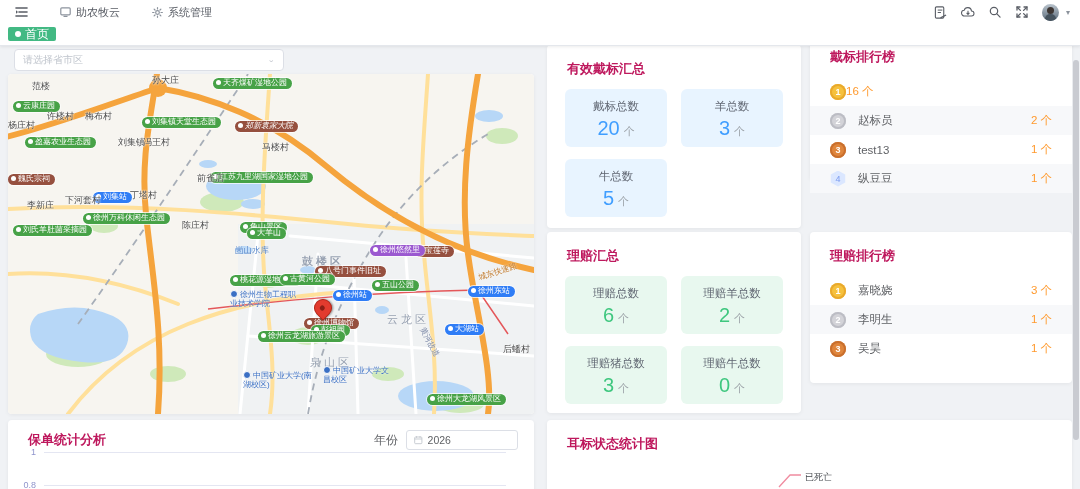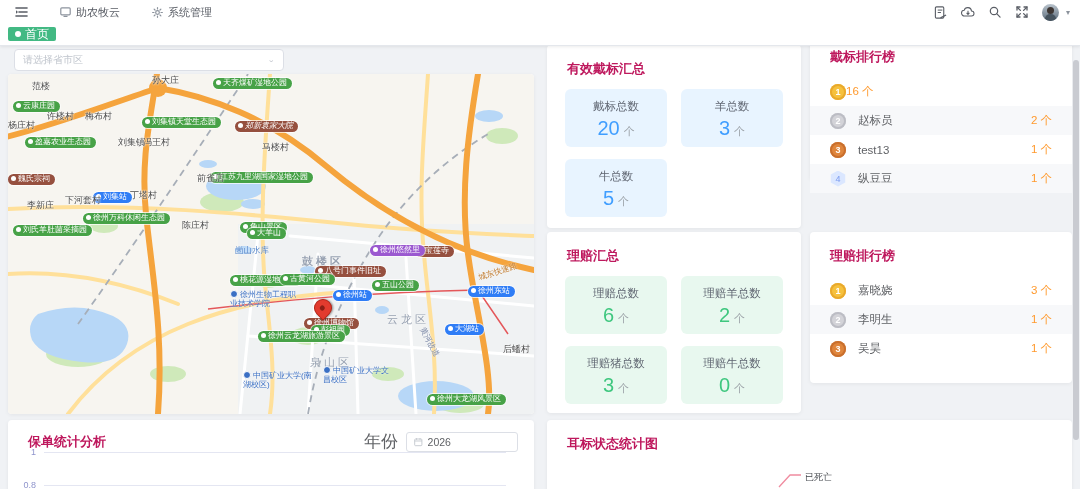--- a/index.html
+++ b/index.html
@@ -73,21 +73,21 @@
   .medal.r2{background:#d3d3d8;box-shadow:inset 0 0 0 2px #bcbdc4;}
   .medal.r3{background:#e0863c;box-shadow:inset 0 0 0 2px #c96f2d;}
   .medal.r4{background:#dbe7ff;color:#7b9bf0;font-weight:normal;border-radius:3px;
             clip-path:polygon(50% 0,95% 25%,95% 75%,50% 100%,5% 75%,5% 25%);box-shadow:none;}
   .rank-name{font-size:11.5px;color:#606266;margin-left:12px;flex:1;}
   .rank-count{font-size:11.5px;color:#ff9a2e;}
   
   .chart-head{display:flex;align-items:center;justify-content:space-between;padding:10px 16px 0 20px;}
   .chart-head .card-title{padding:0;}
   .year-picker{display:flex;align-items:center;gap:8px;}
-  .year-label{font-size:17px;color:#606266;}
+  .year-label{font-size:12px;color:#606266;}
   .year-input{width:96px;height:18px;border:1px solid #dcdfe6;border-radius:3px;display:flex;align-items:center;gap:5px;padding:0 7px;background:#fff;cursor:text;}
   .year-input input{border:none;outline:none;width:100%;font-size:10.5px;color:#606266;font-family:inherit;background:transparent;padding:0;}
   .gridline{position:absolute;height:1px;background:#e4e6f2;left:36px;right:28px;}
   .gridtick{position:absolute;font-size:9px;color:#8f94cc;width:24px;text-align:right;}
   .pie-callout{position:absolute;left:230px;top:50px;display:flex;align-items:flex-start;}
   .pie-callout svg{display:block;}
   .pie-callout .pc-label{font-size:9px;color:#45494e;margin:1px 0 0 2px;}
   
   .scrollbar{position:absolute;right:1px;top:45px;width:6px;height:444px;}
   .scrollbar .thumb{position:absolute;top:15px;left:0;width:6px;height:380px;border-radius:3px;background:#c9cbd1;cursor:pointer;}

